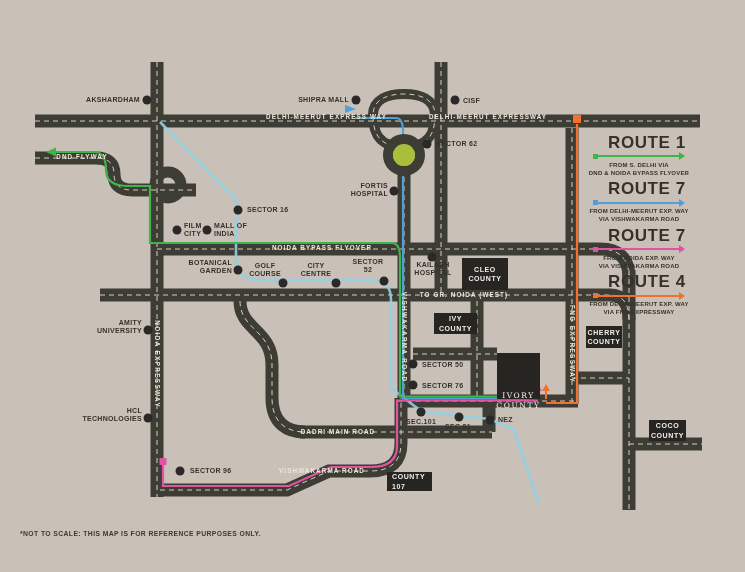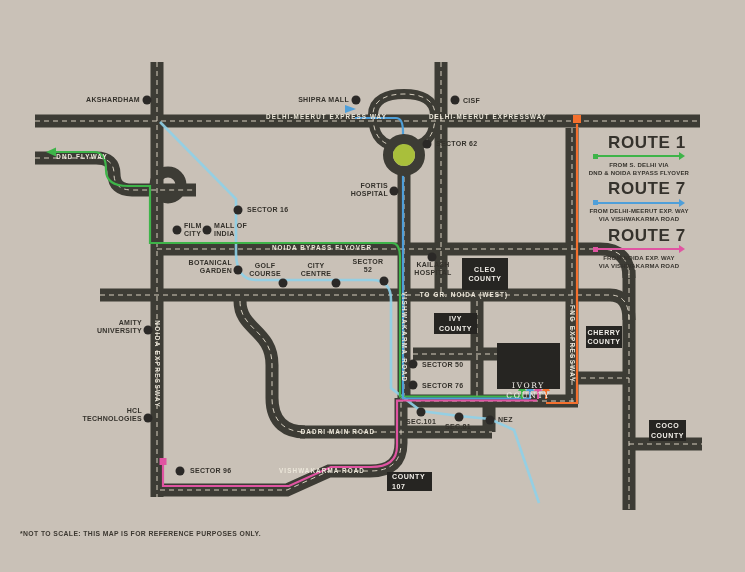--- a/index.html
+++ b/index.html
@@ -190,21 +190,21 @@
 COUNTY</div>
   <div class="box" style="left:434px;top:313px;width:43px;height:21px;">IVY
 COUNTY</div>
   <div class="box" style="left:586px;top:326px;width:36px;height:22px;">CHERRY
 COUNTY</div>
   <div class="box" style="left:649px;top:420px;width:37px;height:21px;">COCO
 COUNTY</div>
   <div class="box left" style="left:387px;top:472px;width:40px;height:19px;">COUNTY
 107</div>
 
-  <div class="box ivory" style="left:497px;top:343px;width:63px;height:46px;gap:48px;">
+  <div class="box ivory" style="left:497px;top:353px;width:43px;height:46px;gap:48px;">
     <svg class="emblem" width="14" height="15" viewBox="0 0 14 15">
       <g fill="#efece4">
         <rect x="3" y="0" width="8" height="1.6"></rect>
         <rect x="5.8" y="2.4" width="2.4" height="8"></rect>
         <rect x="4.2" y="4.2" width="5.6" height="1"></rect>
         <rect x="2.6" y="11.2" width="8.8" height="1.6"></rect>
       </g>
     </svg>
     <div>IVORY
 COUNTY</div>
@@ -234,17 +234,27 @@
     <div class="route-item">
       <div class="route-title">ROUTE 7</div>
       <div class="route-arrow">
         <span class="ra-sq" style="background-color: rgb(224, 84, 162);"></span>
           <span class="ra-line" style="background-color: rgb(224, 84, 162);"></span>
           <span class="ra-tri" style="border-left-color: rgb(224, 84, 162);"></span>
       </div>
       <div class="route-desc">FROM NOIDA EXP. WAY
 VIA VISHWAKARMA ROAD</div>
     </div>
+    <div class="route-item">
+      <div class="route-title">ROUTE 4</div>
+      <div class="route-arrow">
+        <span class="ra-sq" style="background-color: rgb(244, 112, 46);"></span>
+          <span class="ra-line" style="background-color: rgb(244, 112, 46);"></span>
+          <span class="ra-tri" style="border-left-color: rgb(244, 112, 46);"></span>
+      </div>
+      <div class="route-desc">FROM DELHI-MEERUT EXP. WAY
+VIA FNG EXPRESSWAY</div>
+    </div>
   </div>
 
   <div class="disclaimer">*NOT TO SCALE: THIS MAP IS FOR REFERENCE PURPOSES ONLY.</div>
 
 </div>
 
 </body></html>

